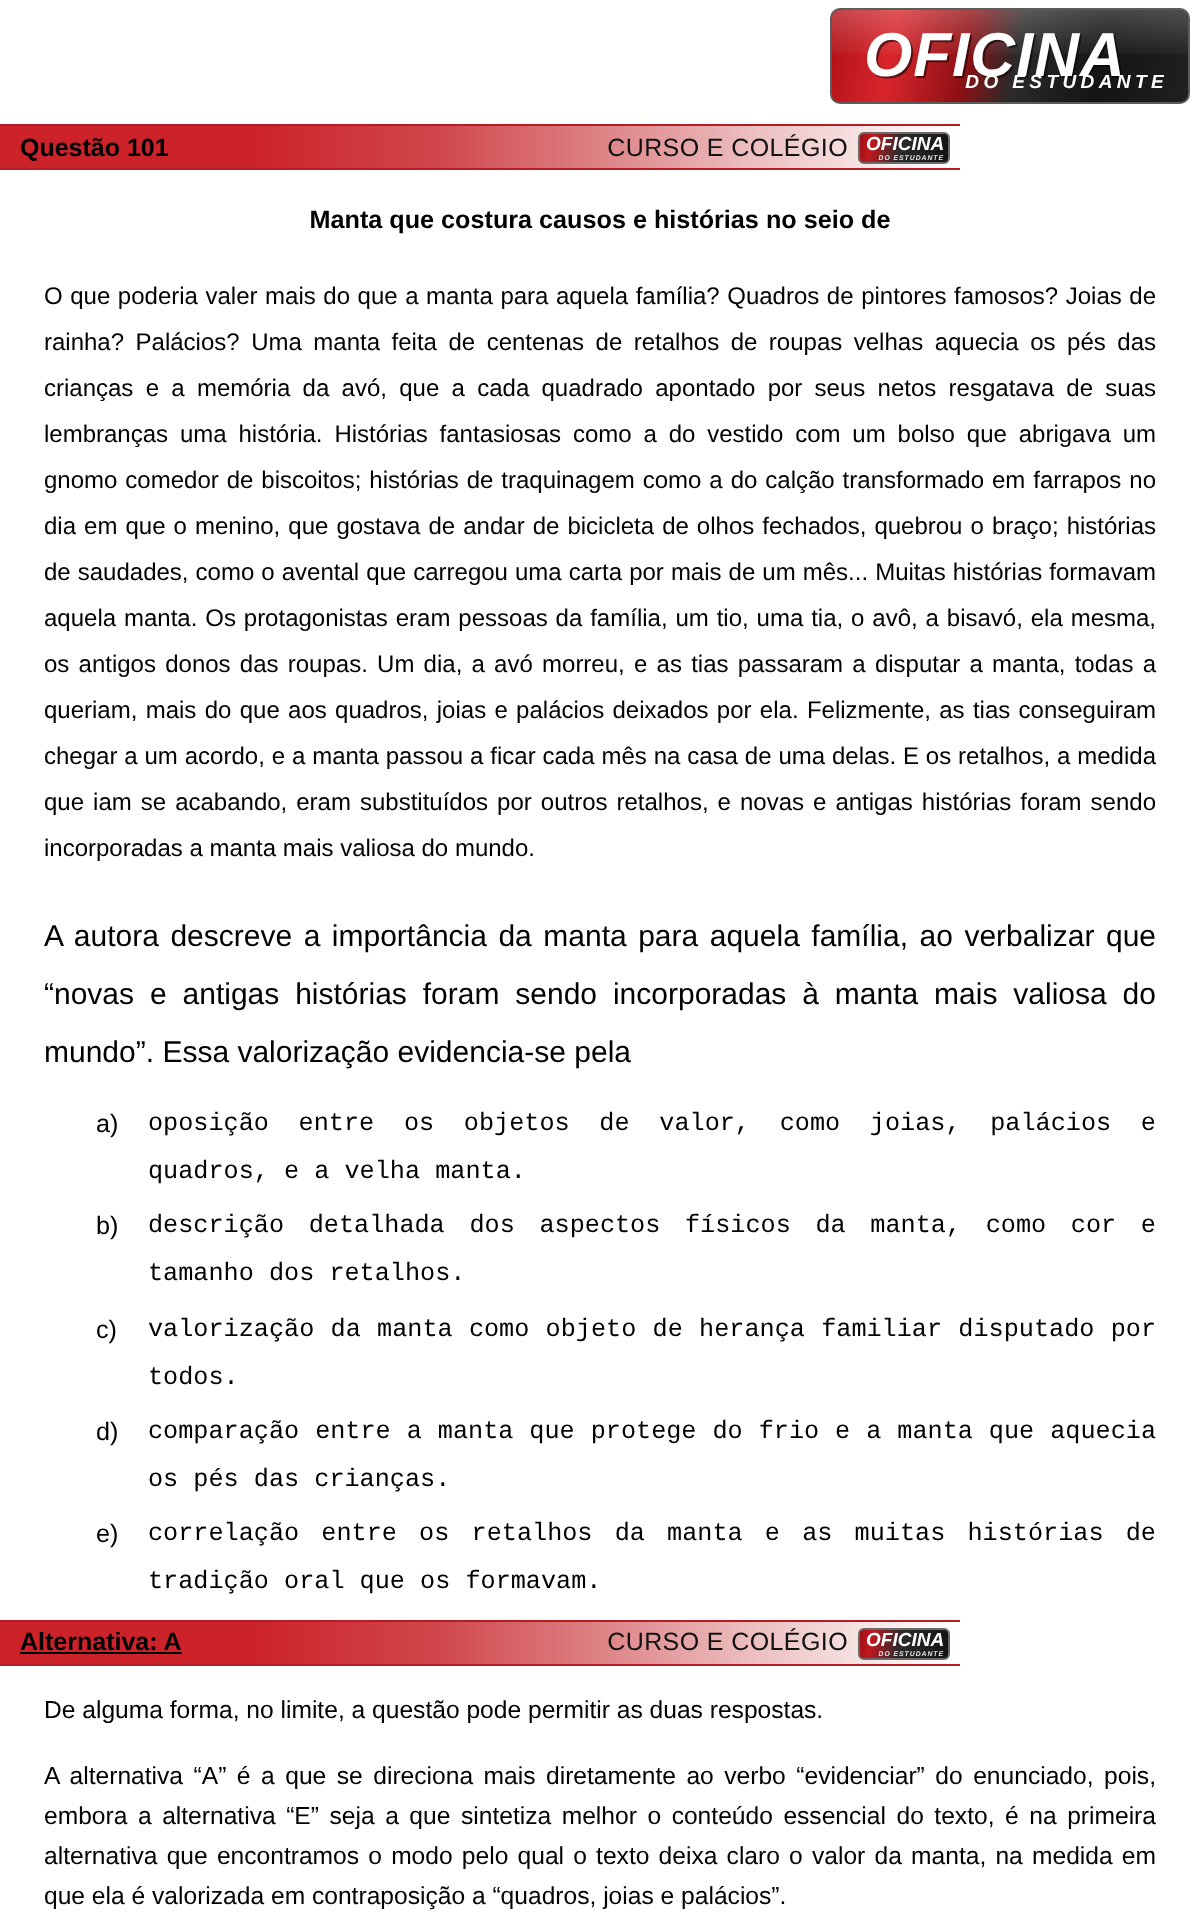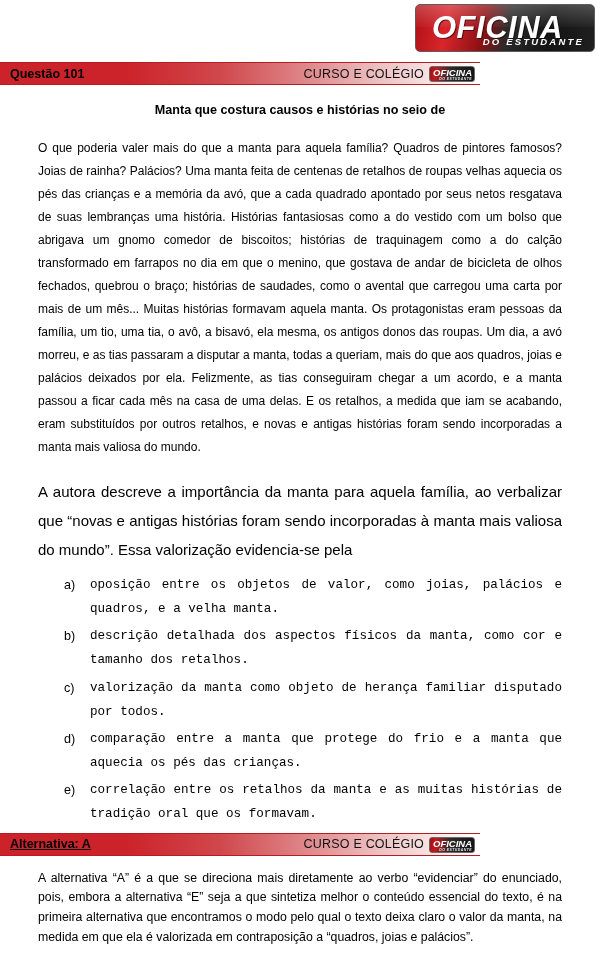--- a/index.html
+++ b/index.html
@@ -126,21 +126,21 @@
     bottom: 0px;
     font-style: italic;
     font-weight: bold;
     font-size: 3.4px;
     letter-spacing: .5px;
     color: #e8e8e8;
     white-space: nowrap;
   }
 
   
-  .content { padding: 0 38px; }
+  .content { padding: 0 22px; }
 
   .headline {
     text-align: center;
     font-size: 12.6px;
     font-weight: bold;
     line-height: 1.75;
     margin: 14px 0 0 0;
     padding: 0 6px;
   }
 
@@ -254,16 +254,16 @@
   <span class="bar-title">Alternativa: A</span>
   <span class="bar-right">CURSO E COLÉGIO</span>
   <span class="bar-badge">
     <span class="bar-badge-word">OFICINA</span>
     <span class="bar-badge-sub">DO ESTUDANTE</span>
   </span>
 </div>
 
 <div class="content">
   <div class="solution">
+    <p>De alguma forma, no limite, a questão pode permitir as duas respostas.</p>
     <p>A alternativa “A” é a que se direciona mais diretamente ao verbo “evidenciar” do enunciado, pois, embora a alternativa “E” seja a que sintetiza melhor o conteúdo essencial do texto, é na primeira alternativa que encontramos o modo pelo qual o texto deixa claro o valor da manta, na medida em que ela é valorizada em contraposição a “quadros, joias e palácios”.</p>
-    <p>De alguma forma, no limite, a questão pode permitir as duas respostas.</p>
   </div>
 </div>
 
 </body></html>

